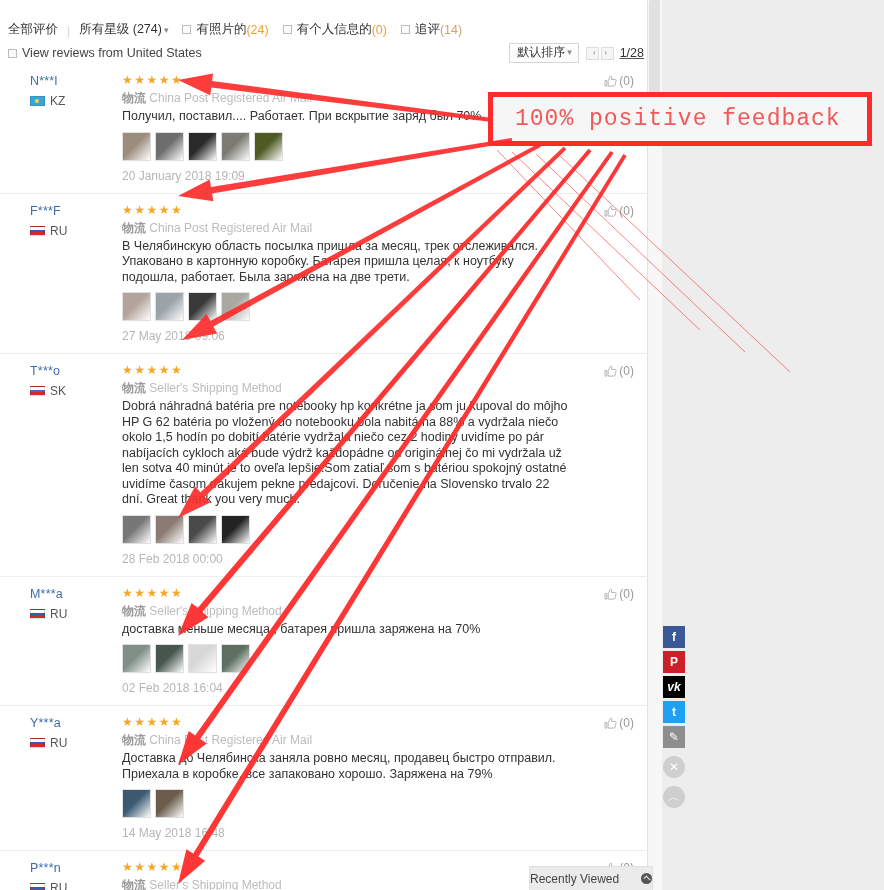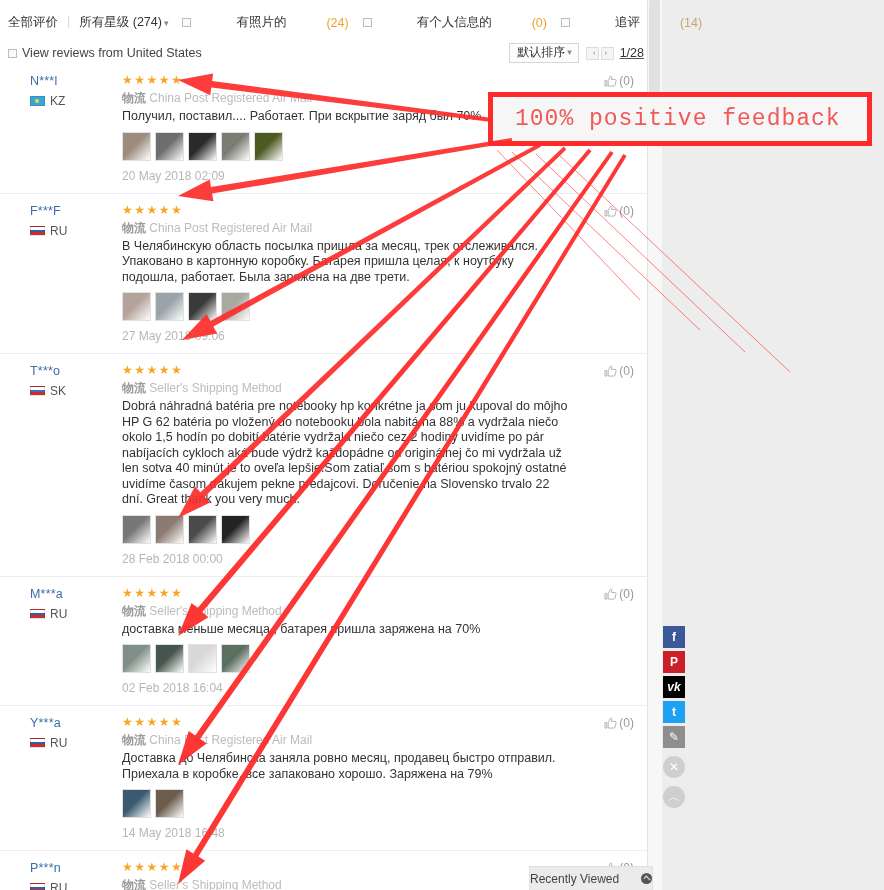--- a/index.html
+++ b/index.html
@@ -11,27 +11,27 @@
   }
   
   #page{
     position:absolute;left:0;top:0;width:648px;height:890px;
     background:#fff;box-sizing:border-box;
     border-right:1px solid #e3e3e3;
   }
   
   #filterbar{
     position:absolute;left:8px;top:14px;width:636px;height:24px;
-    display:flex;align-items:flex-start;gap:0px;font-size:12.5px;
+    display:flex;align-items:flex-end;gap:0px;font-size:12.5px;
   }
   .fb-link{color:#333;padding-right:9px;white-space:nowrap;cursor:pointer;}
   .fb-sep{color:#d8d8d8;padding-right:9px;}
   .fb-star{color:#333;white-space:nowrap;cursor:pointer;padding-right:14px;}
   .caret{font-size:9px;color:#888;padding-left:2px;}
-  .fb-check{display:flex;align-items:center;white-space:nowrap;padding-right:14px;cursor:pointer;color:#333;gap:40px;}
+  .fb-check{display:flex;align-items:center;white-space:nowrap;padding-right:14px;cursor:pointer;color:#333;}
   .cbox{
     width:9px;height:9px;border:1px solid #bdbdbd;background:#fafafa;
     display:inline-block;margin-right:5px;box-sizing:border-box;
   }
   .cnt-orange{color:#f0a030;}
   .cnt-grey{color:#c9a76a;}
   
   #rowtwo{
     position:absolute;left:8px;top:42px;width:636px;height:22px;
     display:flex;align-items:center;
@@ -176,21 +176,21 @@
             <span>China Post Registered Air Mail</span>
           </div>
        <div class="rtext">Получил, поставил.... Работает. При вскрытие заряд был 70%.</div>
        <div class="thumbs">
             <span class="th" style="background:linear-gradient(135deg,#9c8c7e 0%, #9c8c7e 45%, rgba(255,255,255,.35) 100%)"></span>
             <span class="th" style="background:linear-gradient(135deg,#6d6d6d 0%, #6d6d6d 45%, rgba(255,255,255,.35) 100%)"></span>
             <span class="th" style="background:linear-gradient(135deg,#2a2a2a 0%, #2a2a2a 45%, rgba(255,255,255,.35) 100%)"></span>
             <span class="th" style="background:linear-gradient(135deg,#7d7c74 0%, #7d7c74 45%, rgba(255,255,255,.35) 100%)"></span>
             <span class="th" style="background:linear-gradient(135deg,#4d5a22 0%, #4d5a22 45%, rgba(255,255,255,.35) 100%)"></span>
           </div>
-       <div class="rdate">20 May 2018 02:09</div>
+       <div class="rdate">20 January 2018 19:09</div>
      </div>
       </div>
       <div class="review">
         <div class="r-user">
        <div class="uname">F***F</div>
        <div class="ucountry">
             <span class="flag ru"></span>
             <span>RU</span>
           </div>
      </div>

